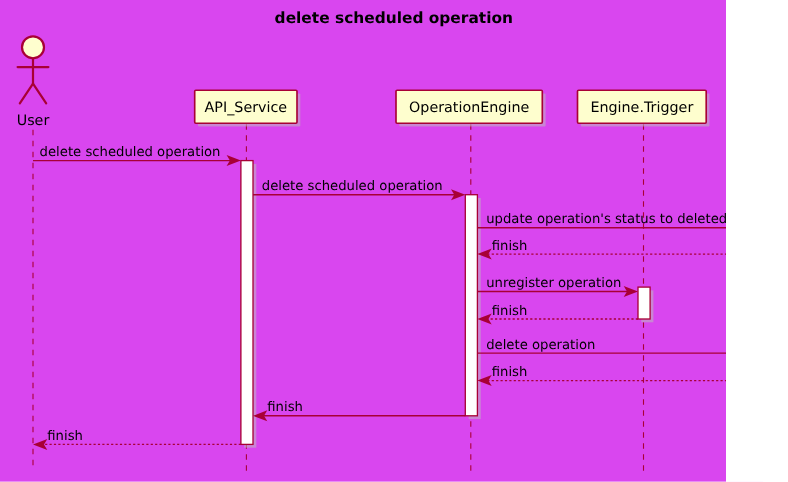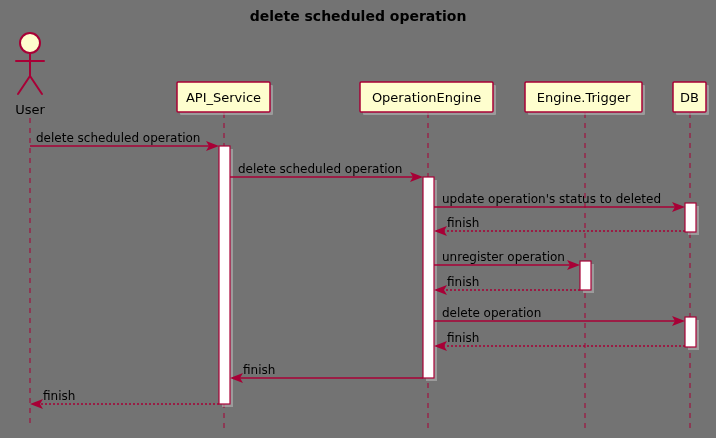--- a/index.html
+++ b/index.html
@@ -6,23 +6,23 @@
   html, body {
     margin: 0;
     padding: 0;
     background: #FFFFFF;
   }
   body {
     font-family: "DejaVu Sans", sans-serif;
   }
   #diagram {
     position: relative;
-    width: 716px;
+    width: 660px;
     height: 438px;
-    background: #737373;
+    background: #d946ef;
     overflow: hidden;
   }
   svg.layer {
     position: absolute;
     left: 0;
     top: 0;
     width: 716px;
     height: 438px;
   }
   .title-text {

